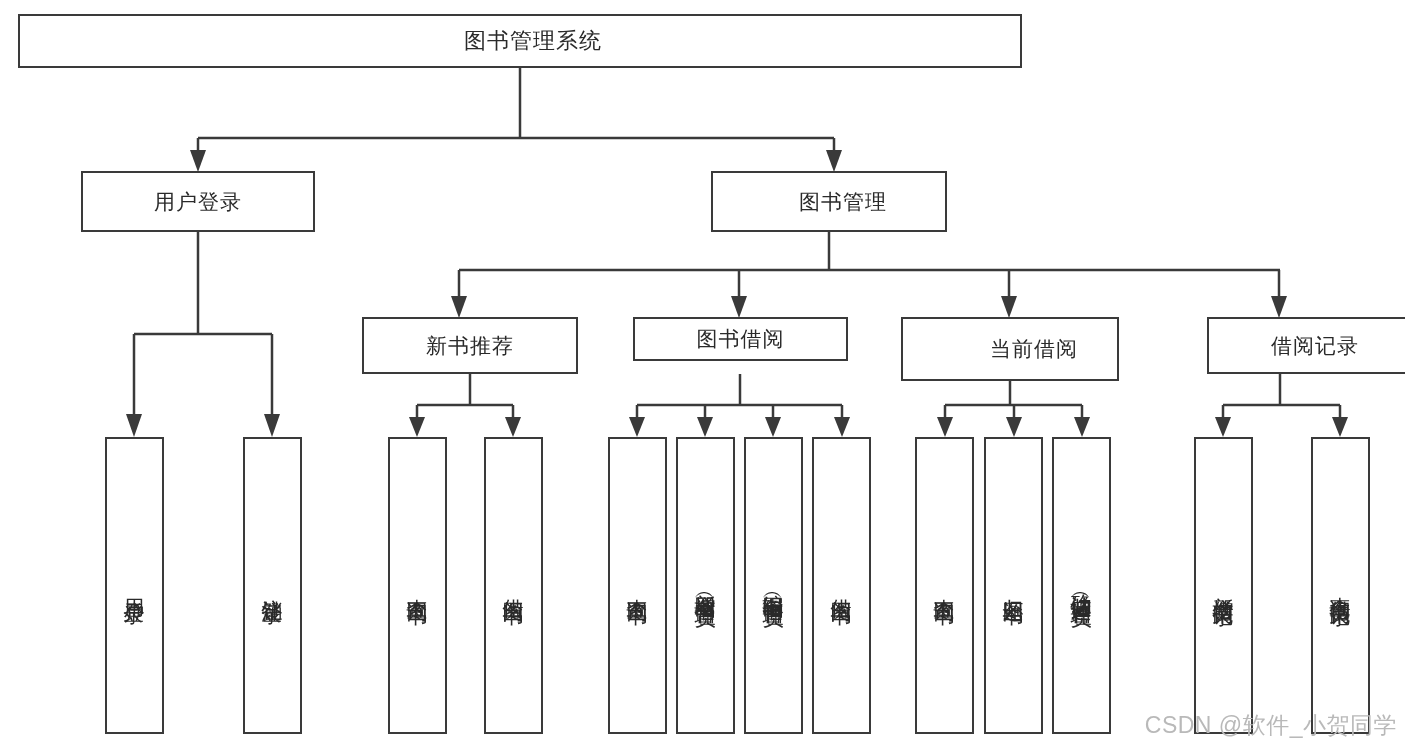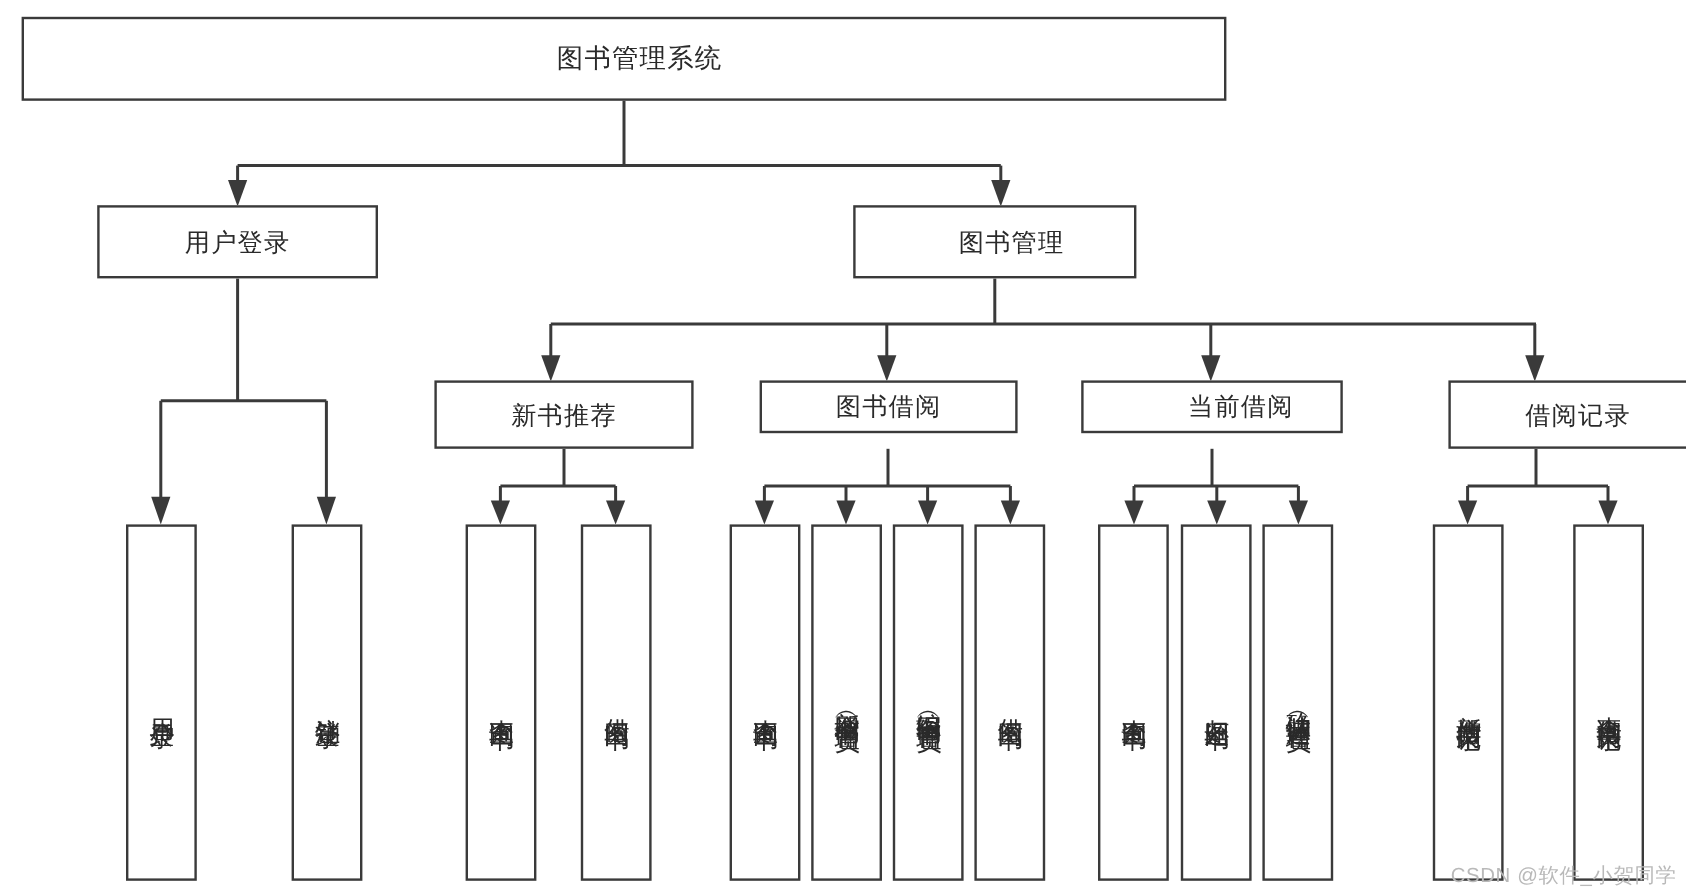--- a/index.html
+++ b/index.html
@@ -52,21 +52,21 @@
     left: 0;
     top: 0;
     width: 1405px;
     height: 747px;
     pointer-events: none;
   }
   .watermark {
     position: absolute;
     right: 8px;
     bottom: 6px;
-    font-size: 17px;
+    font-size: 23px;
     color: #b9b9b9;
     letter-spacing: 0.5px;
     white-space: nowrap;
   }
 </style>
 </head>
 <body>
 
 <div id="canvas">
 
@@ -135,38 +135,38 @@
 
       <polygon points="937,417 953,417 945,437"></polygon>
       <polygon points="1006,417 1022,417 1014,437"></polygon>
       <polygon points="1074,417 1090,417 1082,437"></polygon>
 
       <polygon points="1215,417 1231,417 1223,437"></polygon>
       <polygon points="1332,417 1348,417 1340,437"></polygon>
     </g>
   </svg>
 
-  <div class="node root" style="left:18px; top:14px; width:1004px; height:70px;padding-left:26px;">
+  <div class="node root" style="left:18px; top:14px; width:1004px; height:54px;padding-left:26px;">
     <span class="lbl">图书管理系统</span>
   </div>
 
   <div class="node horiz" style="left:81px; top:171px; width:234px; height:61px;">
     <span class="lbl">用户登录</span>
   </div>
   <div class="node horiz" style="left:711px; top:171px; width:236px; height:61px;padding-left:28px;">
     <span class="lbl">图书管理</span>
   </div>
 
   <div class="node horiz" style="left:362px; top:317px; width:216px; height:57px;justify-content:center;">
     <span class="lbl">新书推荐</span>
   </div>
   <div class="node horiz" style="left:633px; top:317px; width:215px; height:44px;">
     <span class="lbl">图书借阅</span>
   </div>
-  <div class="node horiz" style="left:901px; top:317px; width:218px; height:44px;padding-left:48px;">
+  <div class="node horiz" style="left:901px; top:317px; width:218px; height:64px;padding-left:48px;">
     <span class="lbl">当前借阅</span>
   </div>
   <div class="node horiz" style="left:1172px; top:317px; width:216px; height:57px;margin-left:35px;">
     <span class="lbl">借阅记录</span>
   </div>
 
   <div class="node vert" style="left:105px; top:437px; width:59px; height:297px;">
     <span class="lbl">用户登录</span>
   </div>
   <div class="node vert" style="left:243px; top:437px; width:59px; height:297px;">

